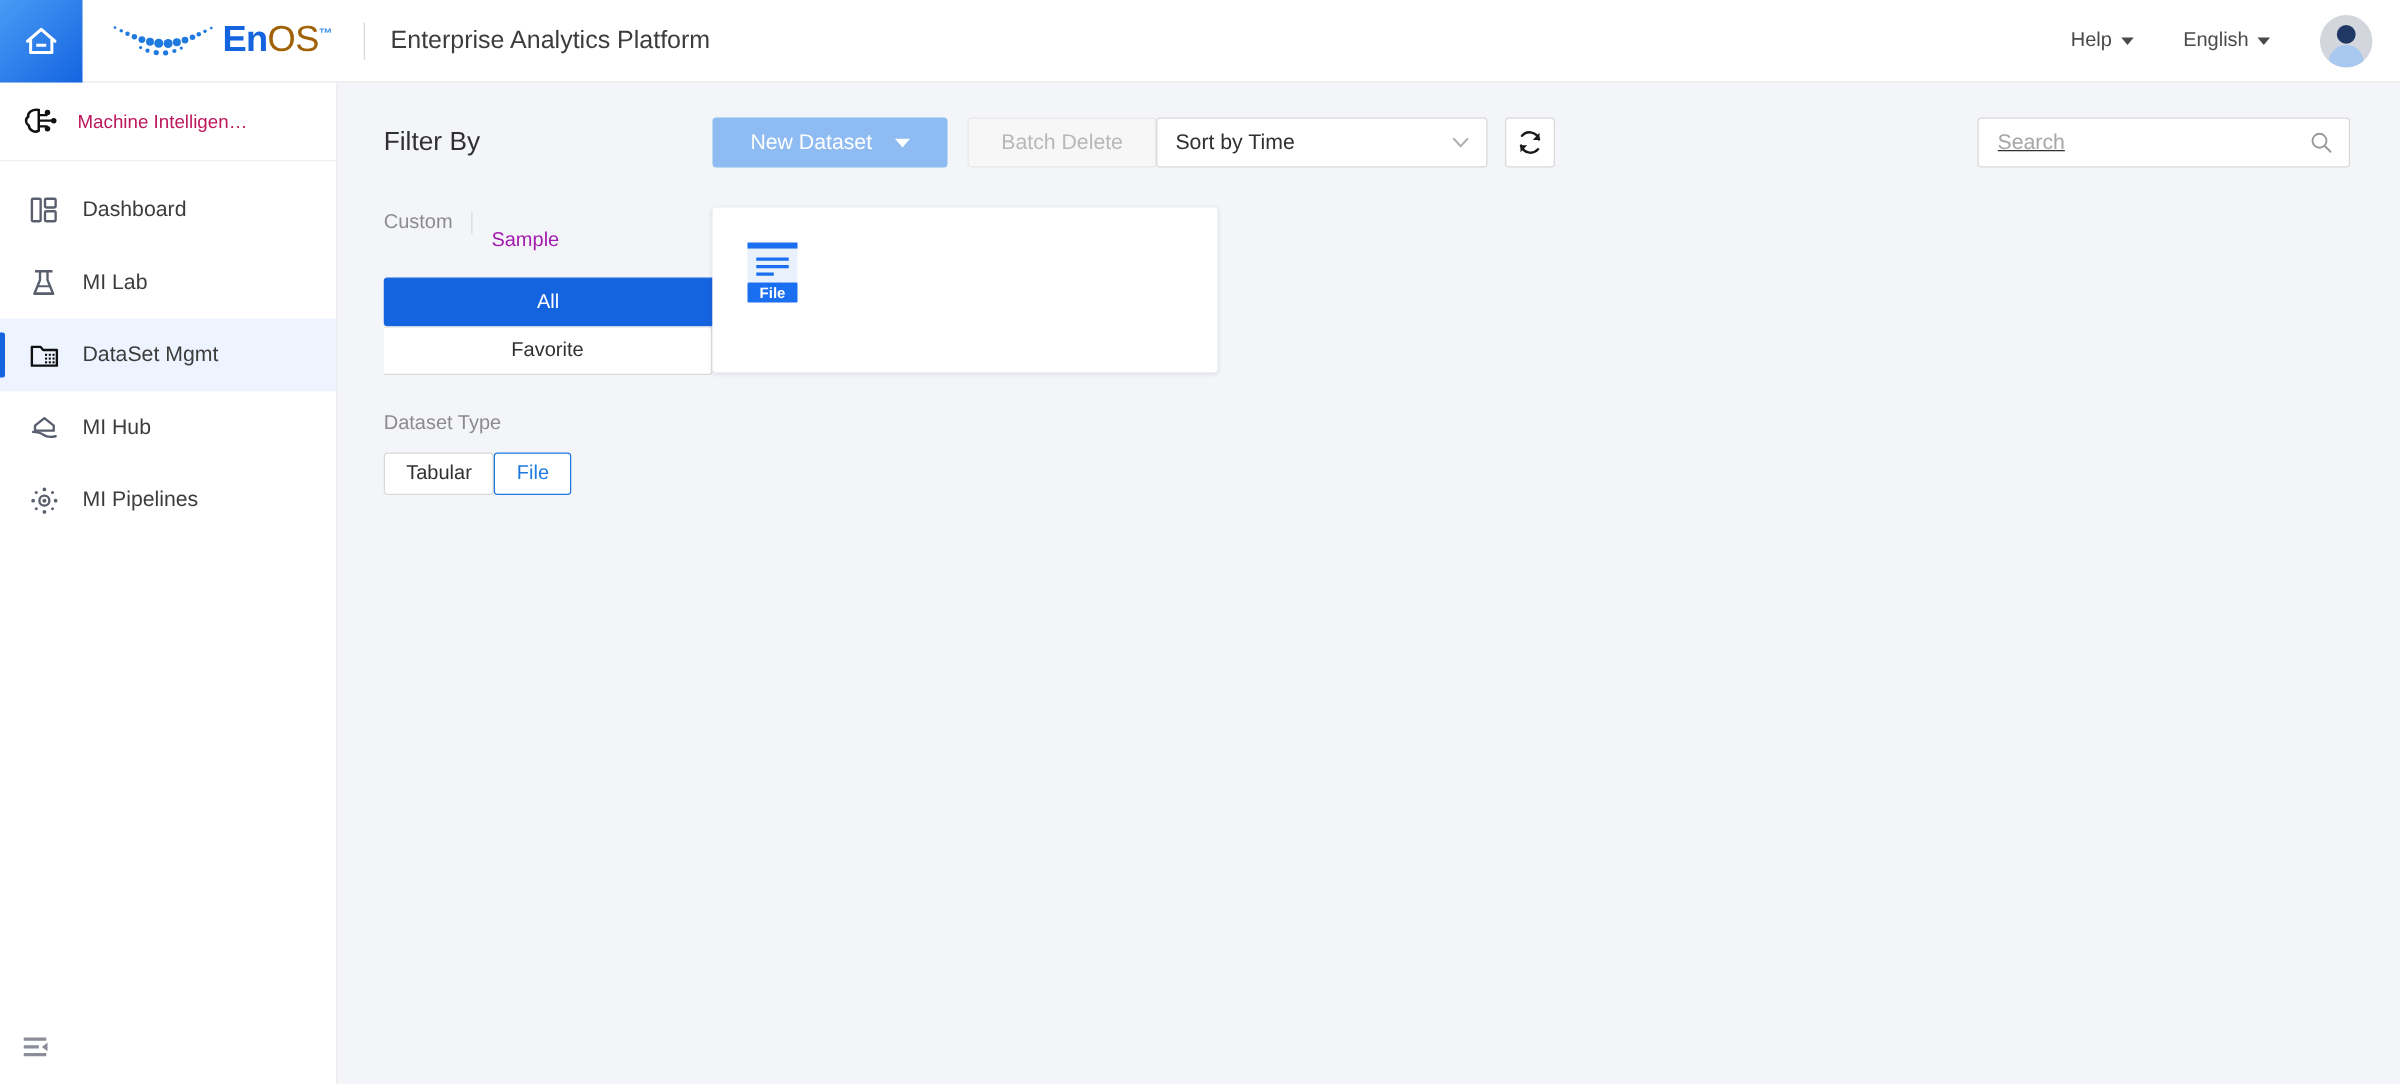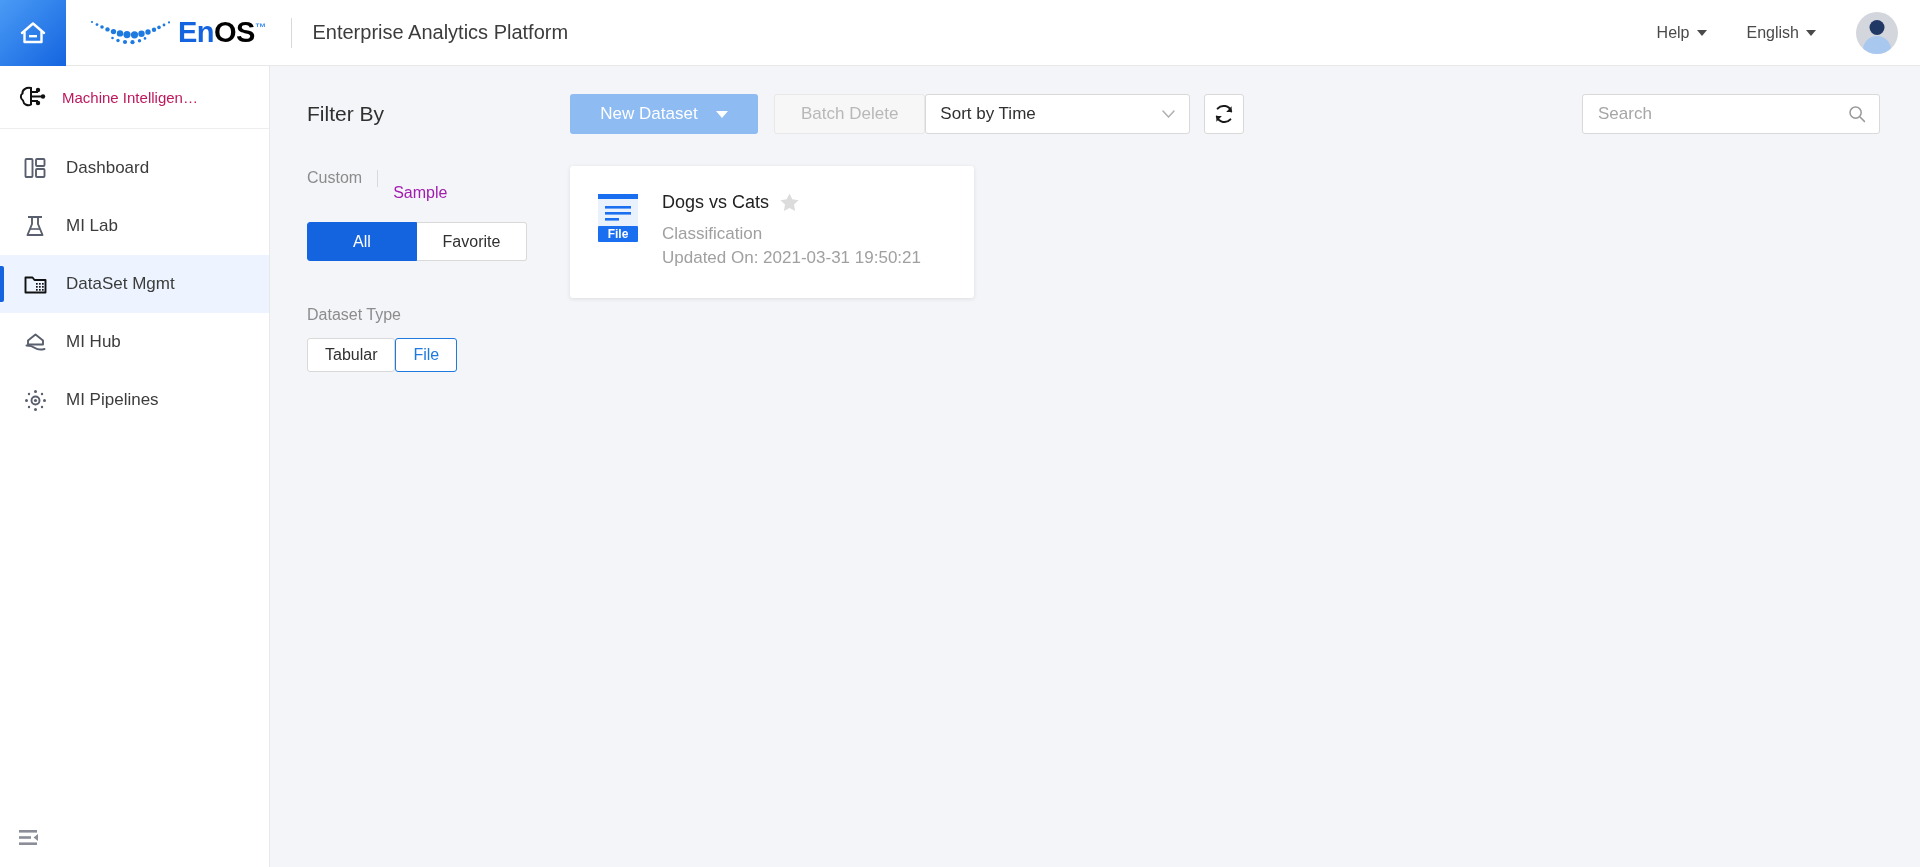--- a/index.html
+++ b/index.html
@@ -33,21 +33,21 @@
     margin-left: 22px;
   }
   .logo-dots { width: 86px; height: 34px; display: block; }
   .logo-word {
     font-size: 29px; font-weight: bold;
     letter-spacing: -0.5px;
     margin-left: 4px;
     white-space: nowrap;
   }
   .logo-word .en { color: #1464e0; }
-  .logo-word .os { color: #000000; font-weight: bold; }
+  .logo-word .os { color: #a16207; font-weight: normal; }
   .logo-word .tm { font-size: 11px; color: #3d8ff0; vertical-align: super; }
   .header-divider {
     width: 1px; height: 30px;
     background: #d9d9d9;
     margin: 0 20px 0 26px;
   }
   .app-title {
     font-size: 20px; color: #3c3c3c;
     white-space: nowrap;
   }
@@ -174,21 +174,21 @@
   .seg-tab {
     font-size: 16px; color: #8c8c8c;
     cursor: pointer; white-space: nowrap;
   }
   .seg-tab.active { color: #a21caf; margin-top: 30px; }
   .seg-sep {
     width: 1px; height: 17px;
     background: #d9d9d9;
     margin: 0 15px;
   }
-  .btn-group { display: flex; margin-bottom: 45px; }
+  .btn-group { display: flex; margin-bottom: 30px; flex-direction: column; }
   .btn-seg {
     height: 39px; min-width: 110px;
     display: flex; align-items: center; justify-content: center;
     font-size: 16px;
     background: #ffffff;
     color: #303030;
     border: 1px solid #d9d9d9;
     cursor: pointer;
     white-space: nowrap;
   }
@@ -289,20 +289,21 @@
     display: flex; align-items: center;
     background: #ffffff;
     border: 1px solid #d9d9d9; border-radius: 3px;
     padding: 0 13px;
   }
   .search-input {
     flex: 1; border: none; outline: none;
     font-size: 17px; color: #303030;
     font-family: "Liberation Sans", sans-serif;
     background: transparent;
+    text-decoration: underline;
   }
   .search-input::placeholder { color: #a6a6a6; }
 
   
   .card-grid {
     display: flex; flex-wrap: wrap; gap: 24px;
     margin-top: 32px;
   }
   .ds-card {
     width: 404px; height: 132px;
@@ -558,27 +559,17 @@
           <svg width="48" height="56" viewBox="0 0 48 56">
             <rect x="4" y="2" width="40" height="5" fill="#1a6ff0"></rect>
             <rect x="4" y="7" width="40" height="27" fill="#e9f1fd"></rect>
             <rect x="11" y="14" width="26" height="2.6" fill="#1a6ff0"></rect>
             <rect x="11" y="20" width="26" height="2.6" fill="#1a6ff0"></rect>
             <rect x="11" y="26" width="14" height="2.6" fill="#1a6ff0"></rect>
             <rect x="4" y="34" width="40" height="16" rx="1" fill="#1a6ff0"></rect>
             <text x="24" y="46" font-family="Liberation Sans, sans-serif" font-size="12" font-weight="bold" fill="#ffffff" text-anchor="middle">File</text>
           </svg>
         </div>
-        <div class="ds-body">
-          <div class="ds-title-row">
-            <span class="ds-title">Dogs vs Cats</span>
-            <svg class="star-icon" width="21" height="21" viewBox="0 0 21 21">
-              <path d="M10.5 1.6 L13.3 7.3 L19.6 8.2 L15 12.6 L16.1 18.9 L10.5 15.9 L4.9 18.9 L6 12.6 L1.4 8.2 L7.7 7.3 Z" fill="#dcdcdc"></path>
-            </svg>
-          </div>
-          <div class="ds-meta">Classification</div>
-          <div class="ds-meta second">Updated On: 2021-03-31 19:50:21</div>
-        </div>
       </div>
 
     </div>
   </div>
 </div>
 
 </body></html>

